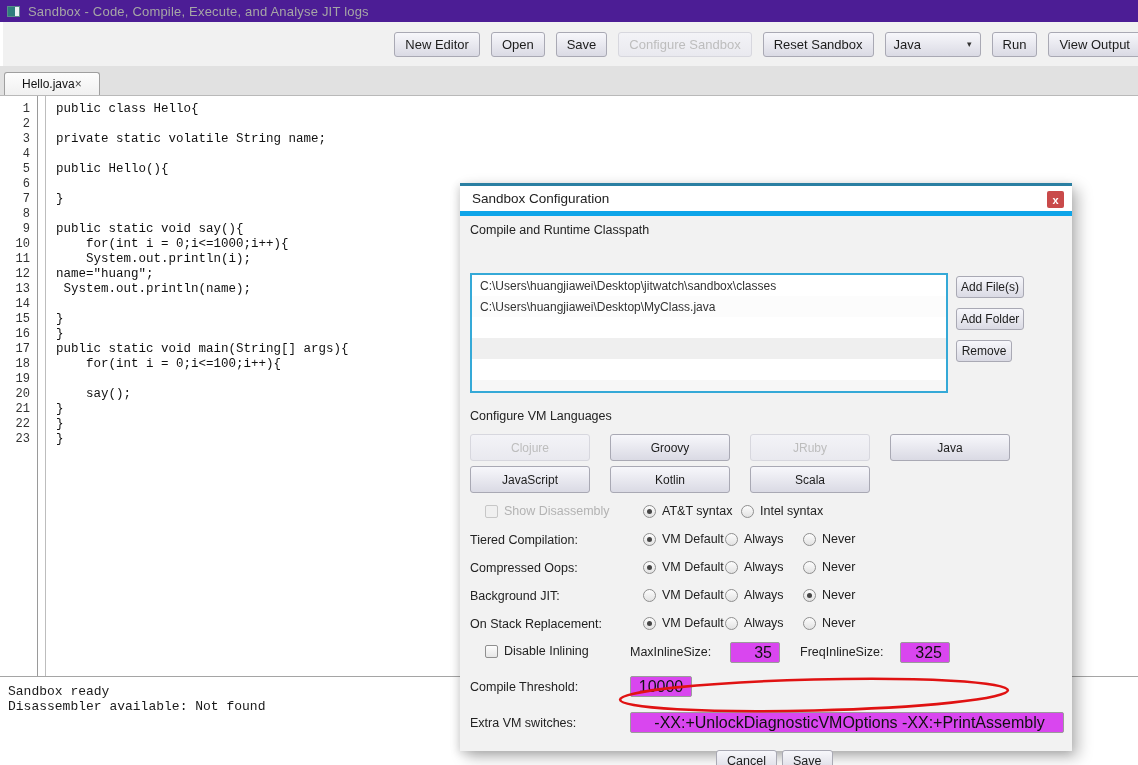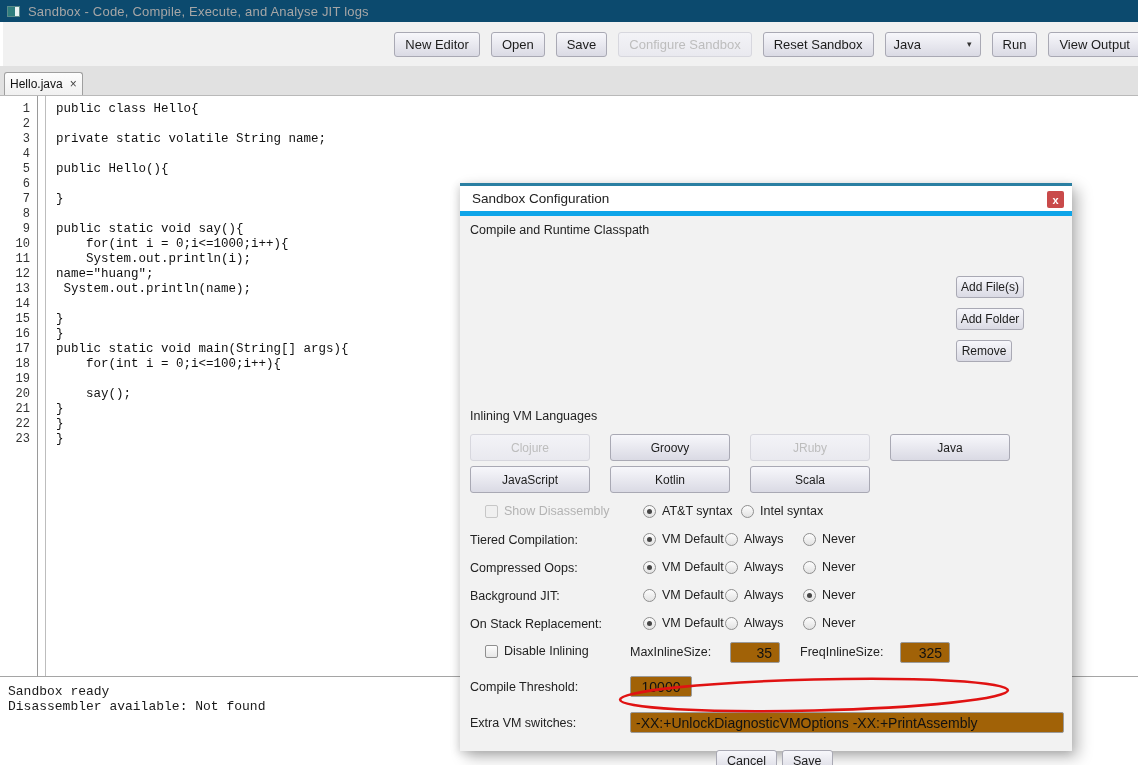--- a/index.html
+++ b/index.html
@@ -1,41 +1,41 @@
 <!DOCTYPE html>
 <html><head>
 <meta charset="utf-8">
 <style>
   * { margin:0; padding:0; box-sizing:border-box; }
   html,body { width:1138px; height:765px; background:#fff; font-family:"Liberation Sans",sans-serif; overflow:hidden; }
   #app { position:relative; width:1138px; height:765px; background:#fff; }
 
   
-  .titlebar { position:absolute; left:0; top:0; width:100%; height:22px; background:#0c4a6e; display:flex; align-items:center; }
+  .titlebar { position:absolute; left:0; top:0; width:100%; height:22px; background:#4c1d95; display:flex; align-items:center; }
   .app-icon { width:13px; height:11px; margin-left:7px; background:#2e7d7d; border:1px solid #5a8a8a; position:relative; }
   .app-icon::after { content:""; position:absolute; right:0; top:0; width:4px; height:100%; background:#e8f2f2; }
   .win-title { margin-left:8px; font-size:13px; color:#a6a6a6; letter-spacing:.2px; }
 
   
   .toolbar { position:absolute; left:3px; top:22px; width:100%; height:44px; background:#f1f1f1; display:flex; align-items:center; gap:11px; padding-left:8px;justify-content:flex-end; }
   .btn { display:inline-flex; align-items:center; justify-content:center; font-size:13px; color:#1c1c1c;
          background:linear-gradient(#f7f7fb,#dadae4); border:1px solid #a9a9b4; border-radius:3px;
          padding:4px 10px; cursor:default; white-space:nowrap; }
   .btn.small { font-size:12px; padding:3px 8px; }
   .btn.disabled { color:#bdbdbd; border-color:#d7d7de; background:linear-gradient(#f3f3f7,#e9e9ef); }
   .combo { display:inline-flex; align-items:center; justify-content:space-between; width:96px;
            font-size:13px; color:#1c1c1c; background:linear-gradient(#f7f7fb,#dadae4);
            border:1px solid #a9a9b4; border-radius:3px; padding:4px 8px; }
   .combo .caret { font-size:9px; color:#333; margin-left:6px; }
 
   
   .tabstrip { position:absolute; left:0; top:66px; width:100%; height:30px; background:#e1e1e1; border-bottom:1px solid #b9b9b9; }
-  .tab { position:absolute; left:4px; bottom:0; height:23px; display:flex; align-items:center; gap:7px;
+  .tab { position:absolute; left:4px; bottom:0; height:23px; display:flex; align-items:center; 
          background:linear-gradient(#fdfdfd,#f0f0f0); border:1px solid #9f9f9f; border-bottom:none;
-         border-radius:3px 3px 0 0; padding:0 5px; font-size:12px; color:#111;margin-top:11px; }
+         border-radius:3px 3px 0 0; padding:0 17px; font-size:12px; color:#111;margin-top:11px; }
   .tab .close { color:#444; font-size:12px; }
 
   
   .editor { position:absolute; left:0; top:96px; width:100%; height:580px; background:#fff; display:flex; }
   .gutter { width:38px; border-right:1px solid #9a9a9a; padding-top:6px; }
   .gutter pre { font-family:"Liberation Mono","DejaVu Sans Mono",monospace; font-size:12px; line-height:15px; color:#333; text-align:right; padding-right:7px; }
   .gutter-gap { width:8px; border-right:1px solid #bdbdbd; }
   .code { flex:1; padding:6px 0 0 10px; }
   .code pre { font-family:"Liberation Mono","DejaVu Sans Mono",monospace; font-size:12.5px; line-height:15px; color:#111; white-space:pre; }
 
@@ -63,22 +63,22 @@
 
   .radio-row { position:absolute; left:0; width:100%; height:18px; }
   .row-label { position:absolute; left:10px; top:1px; }
   .opt { position:absolute; display:flex; align-items:center; gap:6px; top:0;padding-left:13px; }
   .radio { width:13px; height:13px; border-radius:50%; border:1px solid #8f8f8f; background:linear-gradient(#fdfdfd,#e2e2e2); position:relative; flex:none; }
   .radio.on::after { content:""; position:absolute; left:3px; top:3px; width:5px; height:5px; border-radius:50%; background:#454545; }
   .checkbox { width:13px; height:13px; border-radius:2px; border:1px solid #8f8f8f; background:linear-gradient(#fdfdfd,#e6e6e6); flex:none; }
   .dim .checkbox { border-color:#c7c7c7; background:#f0f0f0; }
   .dim .cb-label { color:#b3b3b3; }
 
-  .field { position:absolute; height:21px; border:1px solid #9b9b9b; border-radius:2px; background:#a16207;
-           font-family:"Liberation Sans",sans-serif; font-size:14px; color:#111; }
+  .field { position:absolute; height:21px; border:1px solid #9b9b9b; border-radius:2px; background:#d946ef;
+           font-family:"Liberation Sans",sans-serif; font-size:16px; color:#111; }
   .field.num { text-align:right; padding-right:7px; }
   .field.center { text-align:center; }
   .field.long { padding-left:5px; }
 
   .dlg-footer-btn { position:absolute; height:22px; font-size:12.5px; }
 
   
   .annotation { position:absolute; left:612px; top:674px; width:410px; height:42px; z-index:9; pointer-events:none; }
 </style>
 </head>
@@ -173,26 +173,34 @@
 
   <div class="dialog">
     <div class="dlg-header">
       <span class="dlg-title">Sandbox Configuration</span>
       <span class="dlg-close">x</span>
     </div>
     <div class="dlg-body">
 
       <span class="dlg-label" style="left:10px; top:7px;">Compile and Runtime Classpath</span>
 
+      <div class="listbox">
+        <div class="lb-row r0">C:\Users\huangjiawei\Desktop\jitwatch\sandbox\classes</div>
+        <div class="lb-row r1">C:\Users\huangjiawei\Desktop\MyClass.java</div>
+        <div class="lb-row r2"></div>
+        <div class="lb-row r3"></div>
+        <div class="lb-row r4"></div>
+        <div class="lb-row r5"></div>
+      </div>
 
       <span class="btn small side-btn" style="top:60px;">Add File(s)</span>
       <span class="btn small side-btn" style="top:92px;">Add Folder</span>
       <span class="btn small side-btn" style="top:124px; width:56px;">Remove</span>
 
-      <span class="dlg-label" style="left:10px; top:193px;">Inlining VM Languages</span>
+      <span class="dlg-label" style="left:10px; top:193px;">Configure VM Languages</span>
 
       <span class="btn lang-btn disabled" style="left:10px;  top:218px;">Clojure</span>
       <span class="btn lang-btn" style="left:150px; top:218px;">Groovy</span>
       <span class="btn lang-btn disabled" style="left:290px; top:218px;">JRuby</span>
       <span class="btn lang-btn" style="left:430px; top:218px;">Java</span>
       <span class="btn lang-btn" style="left:10px;  top:250px;">JavaScript</span>
       <span class="btn lang-btn" style="left:150px; top:250px;">Kotlin</span>
       <span class="btn lang-btn" style="left:290px; top:250px;">Scala</span>
 
       <div class="radio-row dim" style="top:288px;">
@@ -285,21 +293,21 @@
         <input class="field num" style="left: 440px; top: -2px; width: 50px;" value="325">
       </div>
 
       <div class="radio-row" style="top:463px;">
         <span class="row-label">Compile Threshold:</span>
         <input class="field center" style="left: 170px; top: -3px; width: 62px;" value="10000">
       </div>
 
       <div class="radio-row" style="top:499px;">
         <span class="row-label">Extra VM switches:</span>
-        <input class="field long" style="left: 170px; top: -3px; width: 434px;" value="-XX:+UnlockDiagnosticVMOptions -XX:+PrintAssembly">
+        <input class="field long" style="left: 170px; top: -3px; width: 434px; text-align: center;" value="-XX:+UnlockDiagnosticVMOptions -XX:+PrintAssembly">
       </div>
 
       <span class="btn dlg-footer-btn" style="left:256px; top:534px;">Cancel</span>
       <span class="btn dlg-footer-btn" style="left:322px; top:534px;">Save</span>
     </div>
   </div>
 
   <svg class="annotation" viewBox="0 0 410 42" xmlns="http://www.w3.org/2000/svg">
     <ellipse cx="202" cy="21" rx="194" ry="15.5" fill="none" stroke="#e01212" stroke-width="2.6" transform="rotate(-1.4 202 21)"></ellipse>
   </svg>

